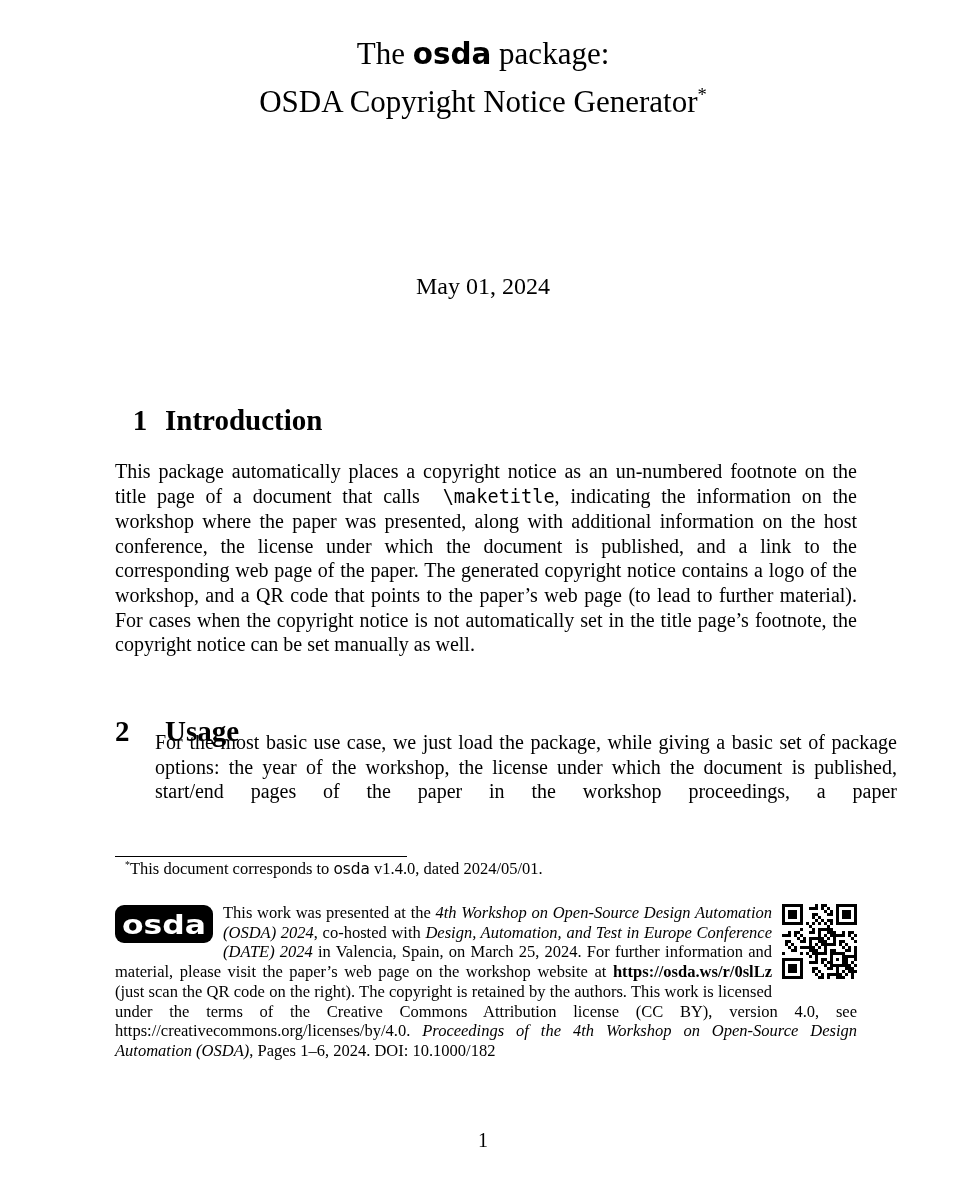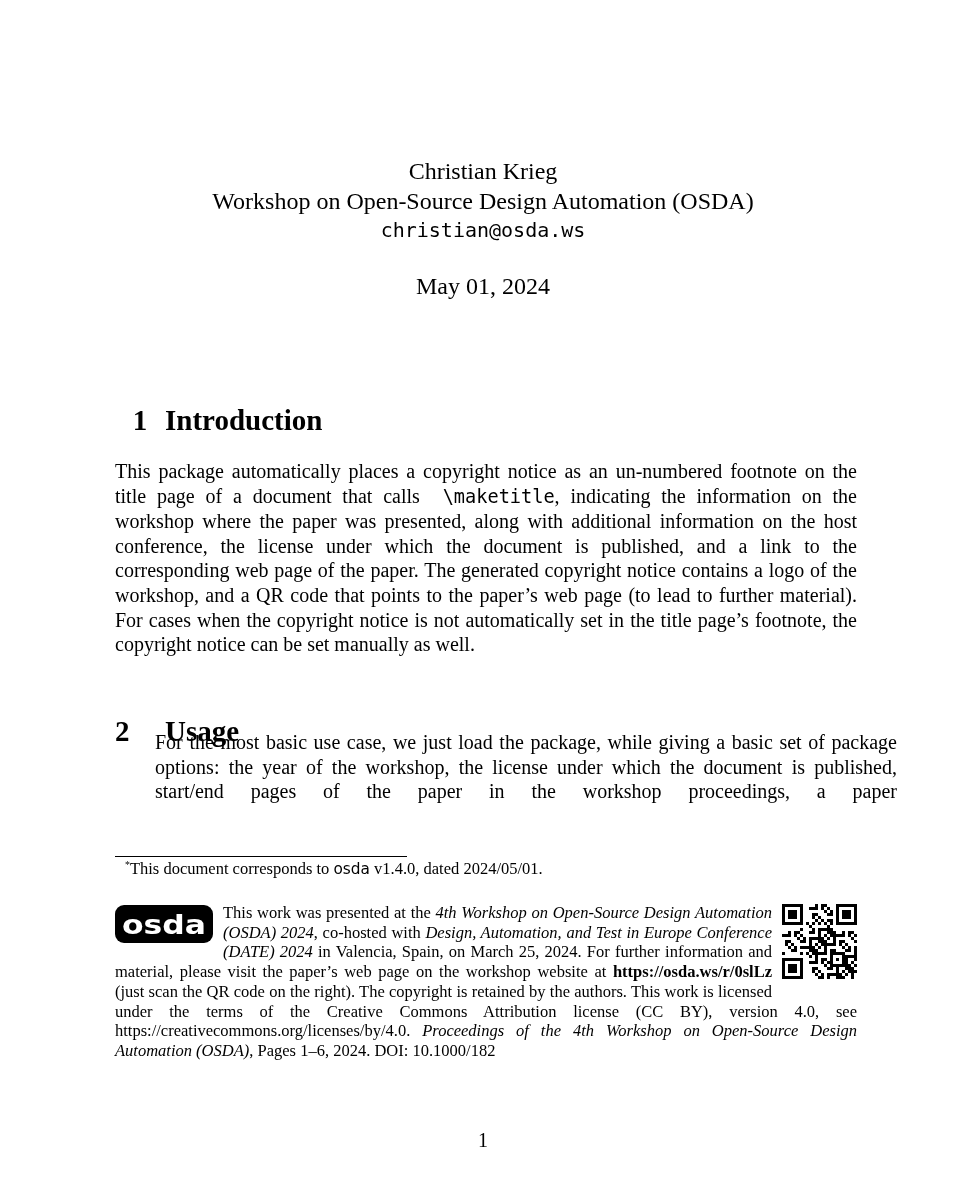--- a/index.html
+++ b/index.html
@@ -44,27 +44,24 @@
   .qr-code{float:right;margin:1px 0 4px 10px;}
 
   .pageno{position:absolute;top:1129px;left:0;right:0;text-align:center;font-size:20px;}
 </style>
 </head>
 <body>
 
 <div class="page">
 
   <div class="title-block">
+    <div><span>The </span><span class="rt-sfb">osda</span><span> package:</span></div>
+    <div><span>OSDA Copyright Notice Generator</span><span class="rt-sup">*</span></div>
   </div>
 
-  <div class="author-block">
-    <div>Christian Krieg</div>
-    <div>Workshop on Open-Source Design Automation (OSDA)</div>
-    <div class="author-email">christian@osda.ws</div>
-  </div>
 
   <div class="date-line">May 01, 2024</div>
 
   <h2 class="sec" id="sec1">
     <span class="secnum">1</span><span>Introduction</span>
   </h2>
   <p class="bodypara" id="para1"><span>This package automatically places a copyright notice as an un-numbered footnote on the title page of a document that calls </span><span class="rt-tt">\maketitle</span><span>, indicating the information on the workshop where the paper was presented, along with additional information on the host conference, the license under which the document is published, and a link to the corresponding web page of the paper. The generated copyright notice contains a logo of the workshop, and a QR code that points to the paper’s web page (to lead to further material). For cases when the copyright notice is not automatically set in the title page’s footnote, the copyright notice can be set manually as well.</span></p>
 
   <h2 class="sec" id="sec2">
     <span class="secnum">2</span><span>Usage</span>

